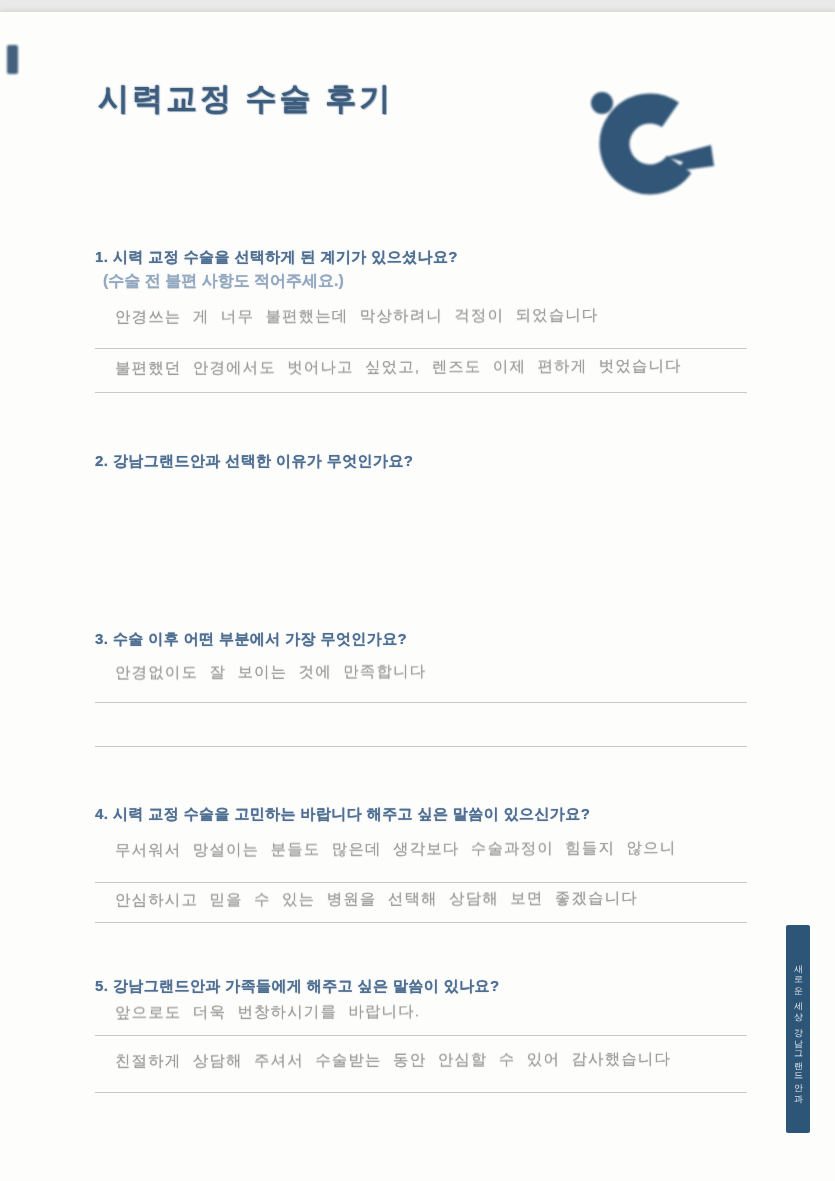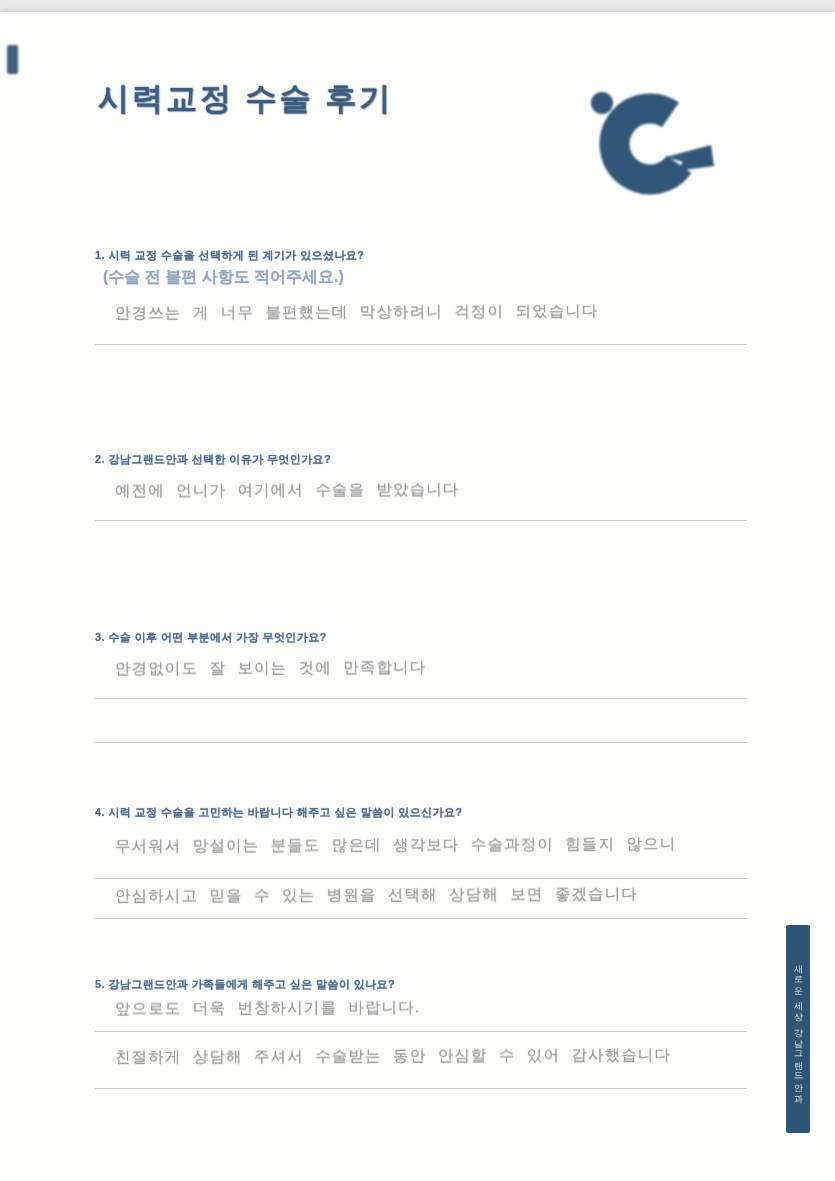--- a/index.html
+++ b/index.html
@@ -16,21 +16,21 @@
     filter:blur(.7px);text-shadow:0 0 2px rgba(61,93,126,.85),1px 1px 0 rgba(61,93,126,.35);
   }
   .scan-mark{
     position:absolute;left:7px;top:33px;width:11px;height:29px;
     background:#2f506f;filter:blur(1px);opacity:.9;border-radius:2px;
   }
   .logo{position:absolute;left:583px;top:55px;width:148px;height:130px;filter:blur(1.2px);opacity:.97;}
   
   .q{position:absolute;left:95px;width:652px;}
   .qh{
-    font-size:11px;font-weight:bold;color:#4f6f92;letter-spacing:.4px;
+    font-size:15px;font-weight:bold;color:#4f6f92;letter-spacing:.4px;
     filter:blur(.45px);text-shadow:0 0 1px rgba(79,111,146,.75);
   }
   .qsub{
     font-size:16px;font-weight:bold;color:#94a9c0;margin:4px 0 0 8px;
     filter:blur(.5px);text-shadow:0 0 1px rgba(148,169,192,.7);
   }
   .ansline{
     border-bottom:1.5px solid #c9c9c7;
     display:flex;align-items:center;
     padding:0 4px 7px 20px;box-sizing:border-box;height:44px;
@@ -70,29 +70,29 @@
 
   <section class="q" style="top:236px">
     <div class="qh">
       <span>1.</span>
       <span>시력 교정 수술을 선택하게 된 계기가 있으셨나요?</span>
     </div>
     <div class="qsub">(수술 전 불편 사항도 적어주세요.)</div>
     <div class="ansline" style="height:57px">
       <span class="hw">안경쓰는 게 너무 불편했는데 막상하려니 걱정이 되었습니다</span>
     </div>
+    <div class="ansline" style="height:44px">
+      <span class="hw">불편했던 안경에서도 벗어나고 싶었고, 렌즈도 이제 편하게 벗었습니다</span>
+    </div>
   </section>
 
   <section class="q" style="top:440px">
     <div class="qh">
       <span>2.</span>
       <span>강남그랜드안과 선택한 이유가 무엇인가요?</span>
-    </div>
-    <div class="ansline" style="height:54px">
-      <span class="hw">예전에 언니가 여기에서 수술을 받았습니다</span>
     </div>
   </section>
 
   <section class="q" style="top:618px">
     <div class="qh">
       <span>3.</span>
       <span>수술 이후 어떤 부분에서 가장 무엇인가요?</span>
     </div>
     <div class="ansline" style="height:54px">
       <span class="hw">안경없이도 잘 보이는 것에 만족합니다</span>

